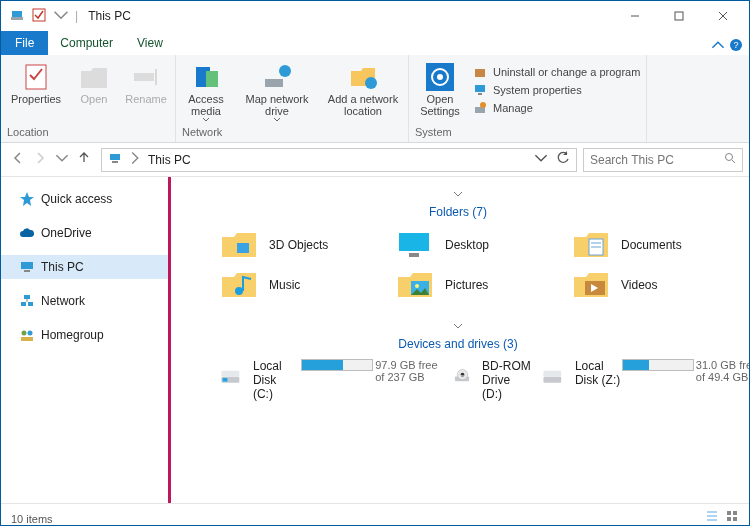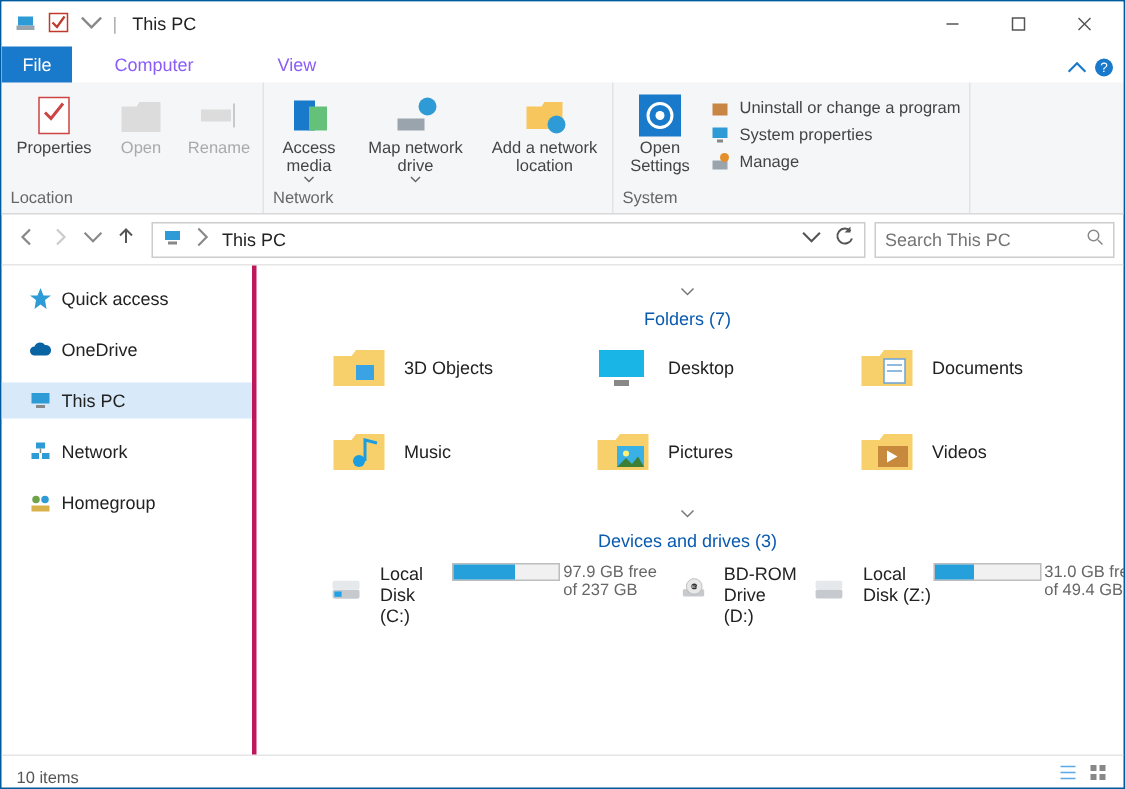--- a/index.html
+++ b/index.html
@@ -7,21 +7,21 @@
   
   .titlebar { height: 30px; background: #fff; display: flex; align-items: center; padding: 0 4px; }
   .tb-icons { display: flex; align-items: center; gap: 6px; padding-left: 4px; }
   .tb-icons svg { width: 16px; height: 16px; }
   .tb-title { flex: 1; padding-left: 10px; font-size: 12px; }
   .win-controls { display: flex; }
   .win-controls div { width: 44px; height: 30px; display: flex; align-items: center; justify-content: center; }
   .win-controls div svg { width: 10px; height: 10px; }
   
   .tabsrow { height: 24px; display: flex; align-items: flex-end; background: #fff; }
-  .tab { height: 24px; padding: 0 28px; display: flex; align-items: center; font-size: 12px; color: #8b5cf6; }
+  .tab { height: 24px; padding: 0 12px; display: flex; align-items: center; font-size: 12px; color: #14532d; }
   .tab.file { background: #1979ca; color: #fff; padding: 0 14px; }
   .helprow { margin-left: auto; display: flex; align-items: center; padding-right: 6px; gap: 4px; }
   .helprow svg { width: 14px; height: 14px; }
   
   .ribbon { height: 88px; background: #f5f6f7; border-bottom: 1px solid #d9d9d9; display: flex; }
   .ribbon-group { display: flex; flex-direction: column; border-right: 1px solid #e3e3e3; padding: 2px 6px 0 6px; }
   .ribbon-group .items { flex: 1; display: flex; align-items: flex-start; gap: 8px; padding-top: 4px; }
   .ribbon-group .label { font-size: 11px; color: #666; padding: 2px 0 4px 0; }
   .rbtn { display: flex; flex-direction: column; align-items: center; width: 58px; font-size: 11px; color: #444; }
   .rbtn.disabled { color: #aaa; }
@@ -42,21 +42,21 @@
   
   .main { display: flex; height: calc(526px - 30px - 24px - 88px - 34px - 22px - 2px); }
   .sidebar { width: 170px; border-right: 3px solid #be185d; padding-top: 10px; }
   .side-item { display: flex; align-items: center; gap: 6px; height: 24px; padding-left: 18px; }
   .side-item.sel { background: #d8eaf9; }
   .side-item svg { width: 16px; height: 16px; }
   .side-spacer { height: 10px; }
   .content { flex: 1; overflow: auto; padding: 8px 12px 8px 8px; }
   .sec-head { color: #0a5ab0; font-size: 12px; display: flex; align-items: center; gap: 6px; margin: 4px 0 8px 0; flex-direction: column; }
   .sec-head svg { width: 10px; height: 10px; }
-  .grid { display: grid; grid-template-columns: repeat(3, 1fr); gap: 20px 10px; margin-left: 40px; margin-bottom: 18px; }
+  .grid { display: grid; grid-template-columns: repeat(3, 1fr); gap: 4px 10px; margin-left: 40px; margin-bottom: 18px; }
   .f-item { display: flex; align-items: center; gap: 10px; }
   .f-item .fico { width: 40px; height: 36px; display: flex; align-items: center; justify-content: center; }
   .d-item { display: flex; gap: 10px; }
   .d-item .dico { width: 40px; height: 36px; display: flex; align-items: center; justify-content: center; }
   .d-item .dtext { display: flex; flex-direction: row; gap: 2px; }
   .d-item .bar { width: 120px; height: 12px; border: 1px solid #bdbdbd; background: #f1f1f1; position: relative; }
   .d-item .bar .fill { position: absolute; left: 0; top: 0; bottom: 0; background: #26a0da; }
   .d-item .sub { font-size: 11px; color: #666; }
   
   .status { height: 22px; border-top: 1px solid #e5e5e5; display: flex; align-items: flex-end; padding: 0 10px; font-size: 11px; color: #555; }

